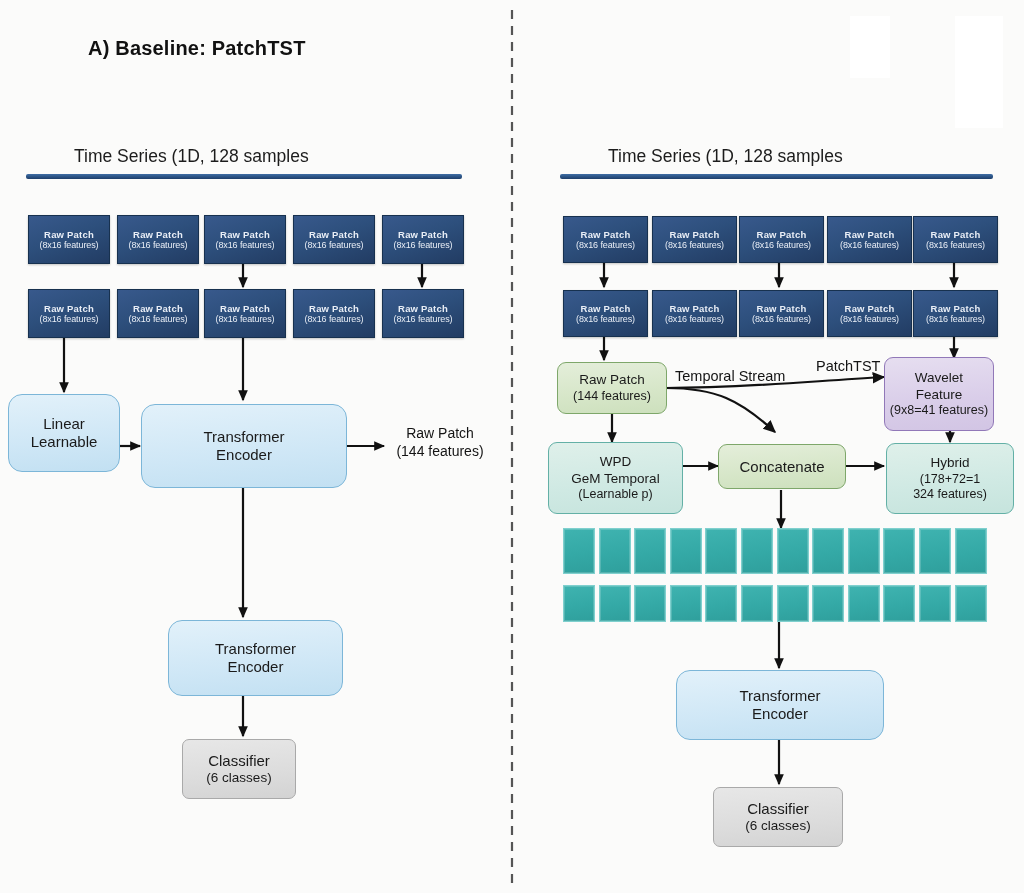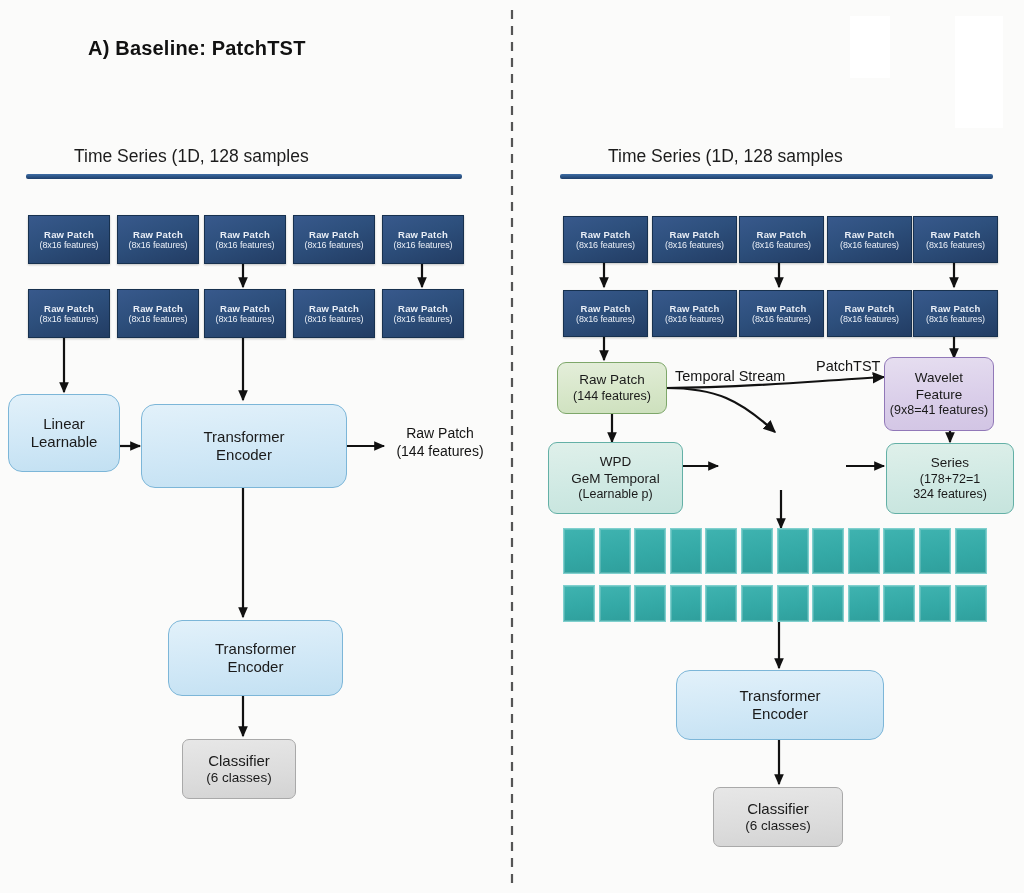--- a/index.html
+++ b/index.html
@@ -262,29 +262,32 @@
     <span class="t1">Raw Patch</span>
     <span class="t2">(144 features)</span>
   </div>
 
   <div class="node n-mint small" style="left:548px;top:442px;width:135px;height:72px;">
     <span class="t1">WPD</span>
     <span class="t1">GeM Temporal</span>
     <span class="t2">(Learnable p)</span>
   </div>
 
+  <div class="node n-green" style="left:718px;top:444px;width:128px;height:45px;">
+    <span class="t1">Concatenate</span>
+  </div>
 
   <div class="node n-purple small" style="left:884px;top:357px;width:110px;height:74px;">
     <span class="t1">Wavelet</span>
     <span class="t1">Feature</span>
     <span class="t2">(9x8=41 features)</span>
   </div>
 
   <div class="node n-mint small" style="left:886px;top:443px;width:128px;height:71px;">
-    <span class="t1">Series</span>
+    <span class="t1">Hybrid</span>
     <span class="t2">(178+72=1</span>
     <span class="t2">324 features)</span>
   </div>
 
   <div class="edge-label" style="left:675px;top:368px;">Temporal  Stream</div>
   <div class="edge-label" style="left:816px;top:358px;">PatchTST</div>
 
   <div style="position:absolute;left:563px;top:528px;width:422px;height:92px;">
     <div style="position:absolute;left:0;top:0;width:422px;height:44px;">
       <div class="token" style="left:0px;top:0;width:30px;height:44px;"></div>

